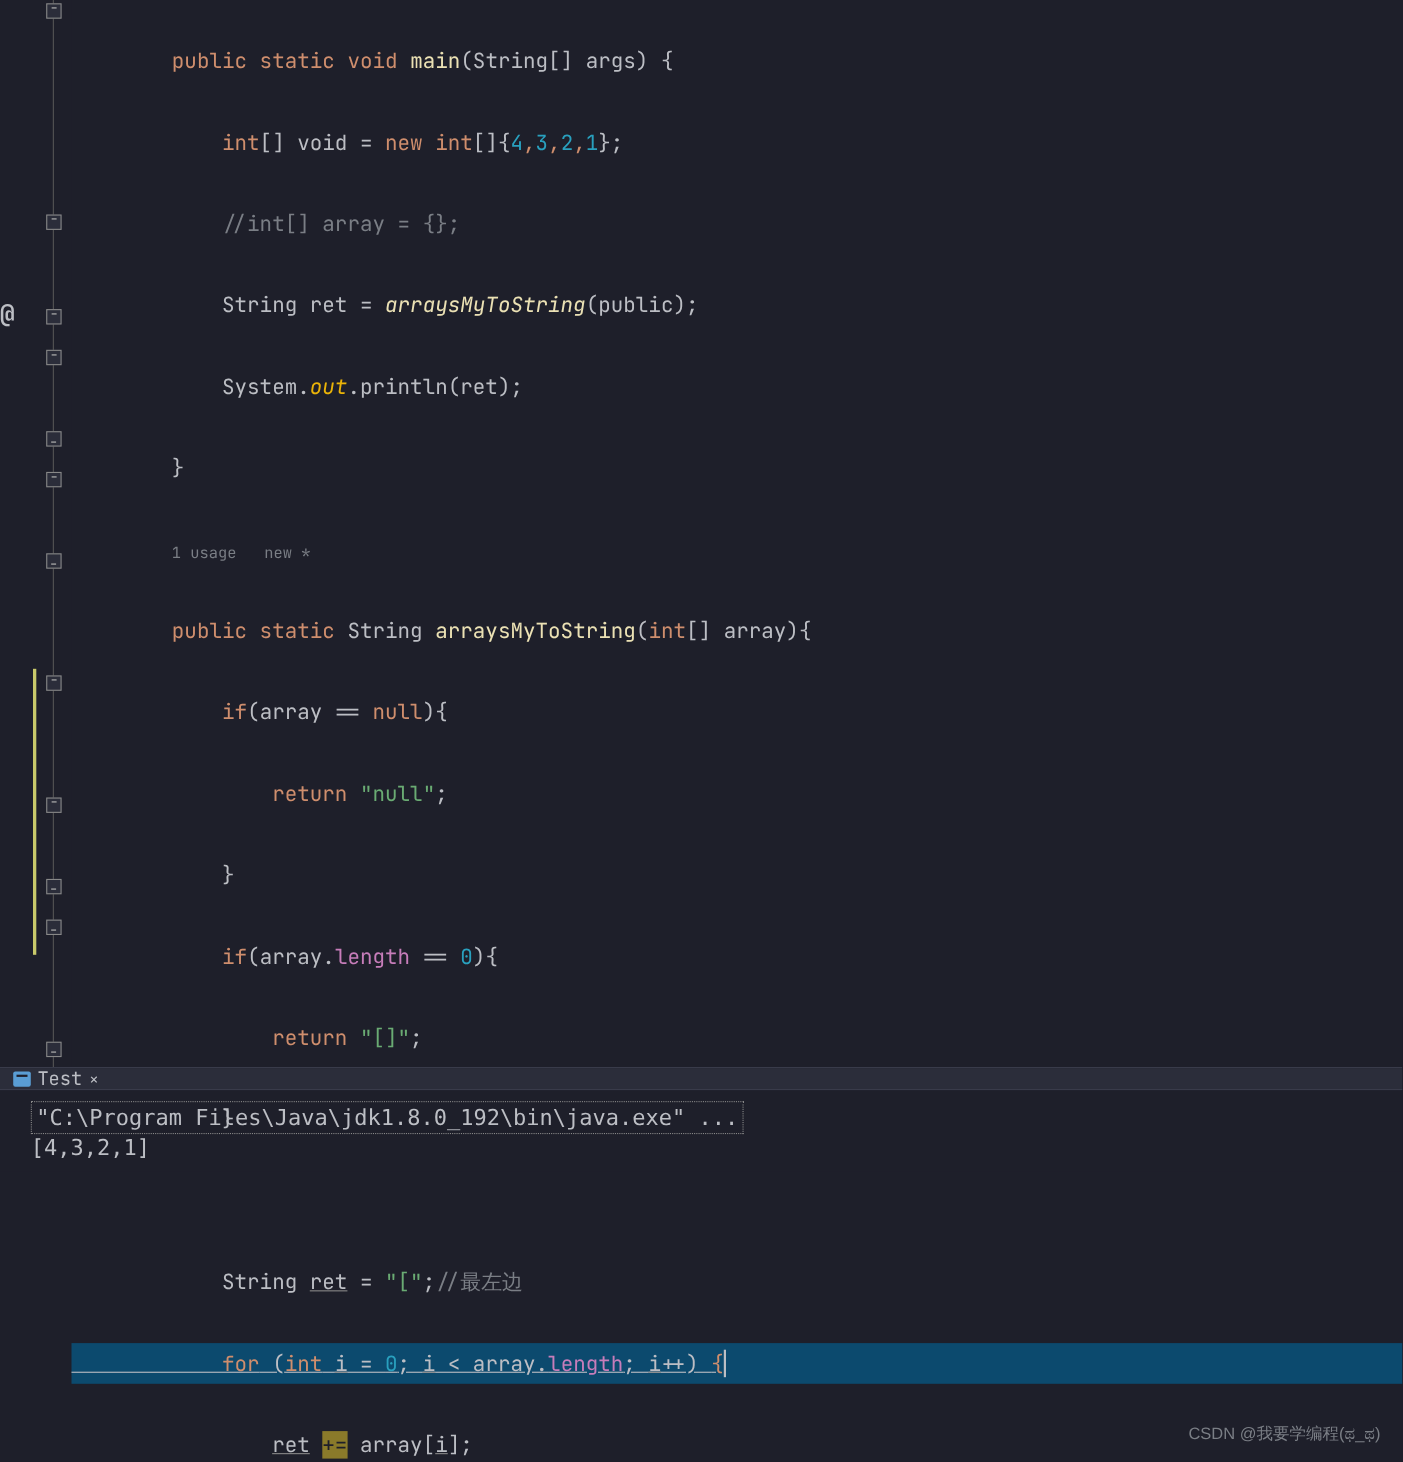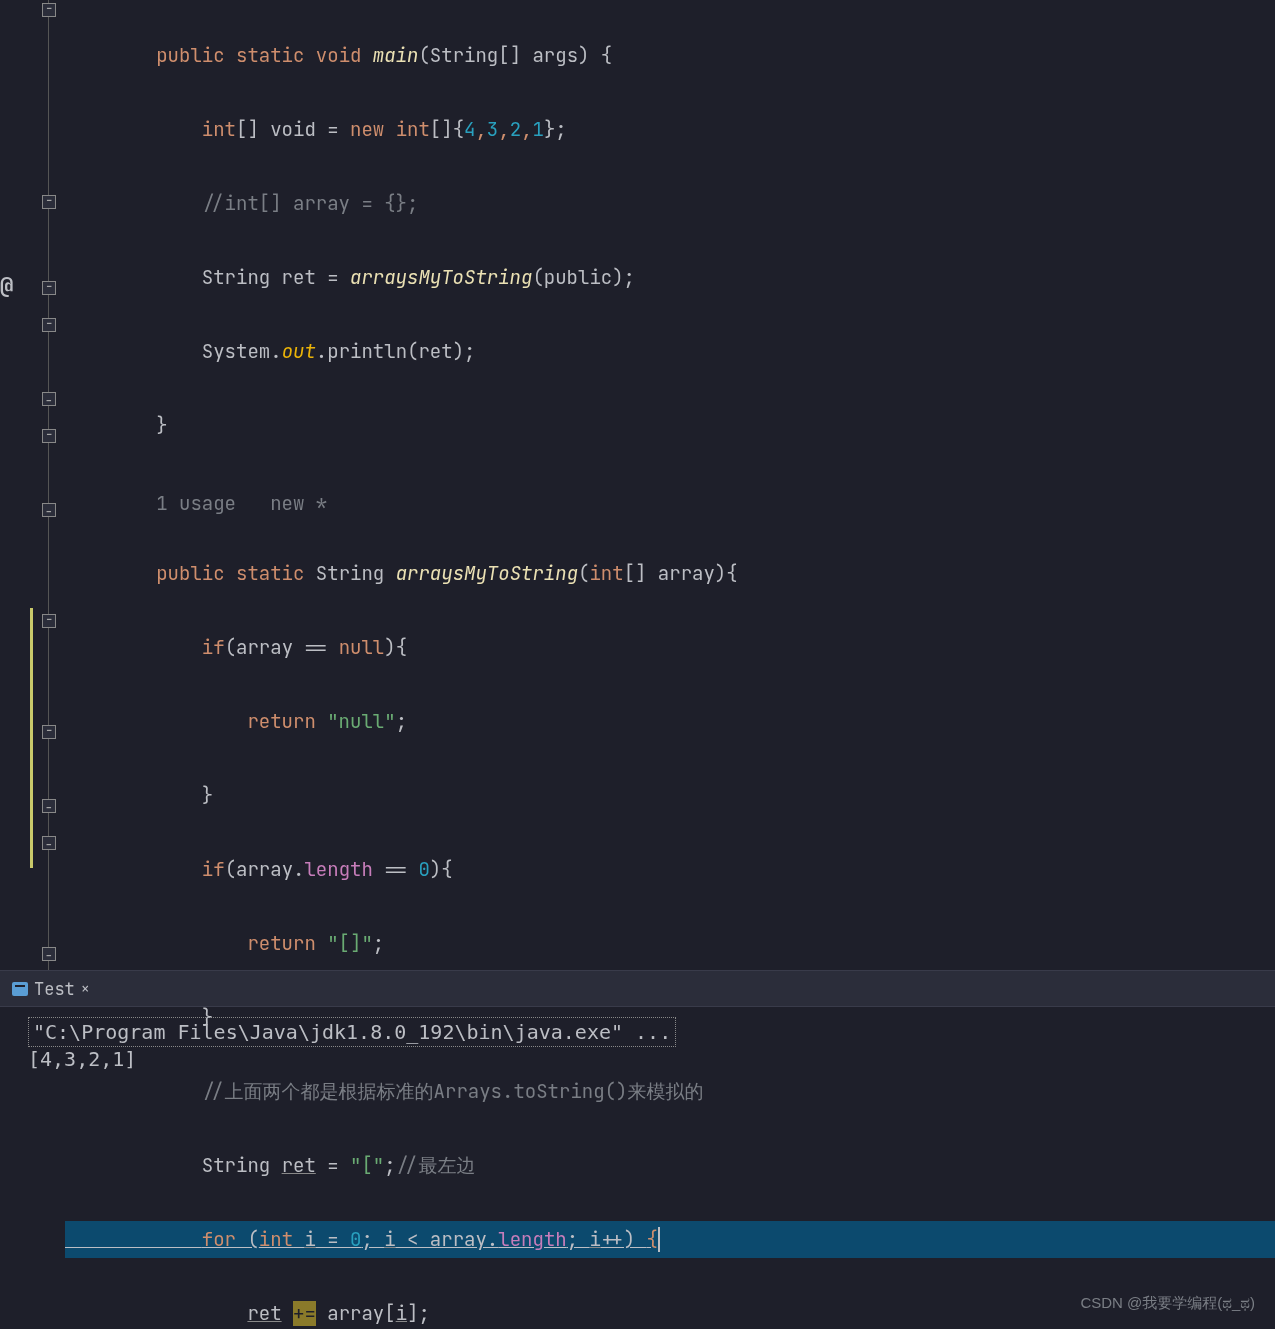--- a/index.html
+++ b/index.html
@@ -66,37 +66,37 @@
   line-height: 37px;
   white-space: pre;
   position: relative;
 }
 .line { height: 37px; padding-left: 0; }
 .line.highlight { background: #0c4a6e; text-decoration: underline; }
 .kw { color: #cf8e6d; }
 .str { color: #6aab73; }
 .num { color: #29a0be; }
 .comment { color: #7a7e85; margin-top: 28px; }
-.method { color: #ebe1b4; font-style: italic; }
+.method { color: #ebe1b4; }
 .method-it { color: #ebe1b4; font-style: italic; }
 .field { color: #eab308; font-style: italic; }
 .field-nn { color: #c77dba; }
 .under { text-decoration: underline; text-decoration-color: #888; }
-.meta { color: #7a7e85; font-size: 19px; display: inline-block; margin-top: 4px; }
+.meta { color: #7a7e85; font-size: 14px; display: inline-block; margin-top: 4px; }
 .hl-op { background: #8a7a2a; color: #1e1f2a; }
 .cursor { border-right: 2px solid #bcbec4; }
 
 .terminal-panel {
   border-top: 1px solid #393b4a;
   background: #1e1f2a;
 }
 .terminal-tabs {
   display: flex;
   align-items: center;
-  height: 36px;
+  height: 20px;
   background: #2b2d3a;
   border-bottom: 1px solid #393b4a;
 }
 .tab {
   display: flex;
   align-items: center;
   padding: 0 12px;
   height: 100%;
   color: #bcbec4;
   font-size: 17px;
@@ -167,21 +167,21 @@
 <div class="line"><span>            </span><span>System.</span><span class="field">out</span><span>.println(ret);</span></div>
 <div class="line"><span>        </span><span>}</span></div>
 <div class="line"><span>        </span><span class="meta">1 usage   new *</span></div>
 <div class="line"><span>        </span><span class="kw">public</span><span> </span><span class="kw">static</span><span> </span><span>String </span><span class="method">arraysMyToString</span><span>(</span><span class="kw">int</span><span>[] array){</span></div>
 <div class="line"><span>            </span><span class="kw">if</span><span>(array == </span><span class="kw">null</span><span>){</span></div>
 <div class="line"><span>                </span><span class="kw">return</span><span> </span><span class="str">"null"</span><span>;</span></div>
 <div class="line"><span>            </span><span>}</span></div>
 <div class="line"><span>            </span><span class="kw">if</span><span>(array.</span><span class="field-nn">length</span><span> == </span><span class="num">0</span><span>){</span></div>
 <div class="line"><span>                </span><span class="kw">return</span><span> </span><span class="str">"[]"</span><span>;</span></div>
 <div class="line"><span>            </span><span>}</span></div>
-<div class="line"><span>            </span><span class="comment">//上面两个都是根据标准的Arrays.toString()来模拟的</span></div>
+<div class="line"><span>            </span></div>
 <div class="line"><span>            </span><span>String </span><span class="under">ret</span><span> = </span><span class="str">"["</span><span>;</span><span class="comment">//最左边</span></div>
 <div class="line highlight"><span>            </span><span class="kw">for</span><span> (</span><span class="kw">int</span><span> </span><span class="under">i</span><span> = </span><span class="num">0</span><span>; </span><span class="under">i</span><span> &lt; array.</span><span class="field-nn">length</span><span>; </span><span class="under">i</span><span>++) </span><span class="kw">{</span><span class="cursor"></span></div>
 <div class="line"><span>                </span><span class="under">ret</span><span> </span><span class="hl-op">+=</span><span> </span><span>array[</span><span class="under">i</span><span>];</span></div>
 
 
 
 
 
 
 

